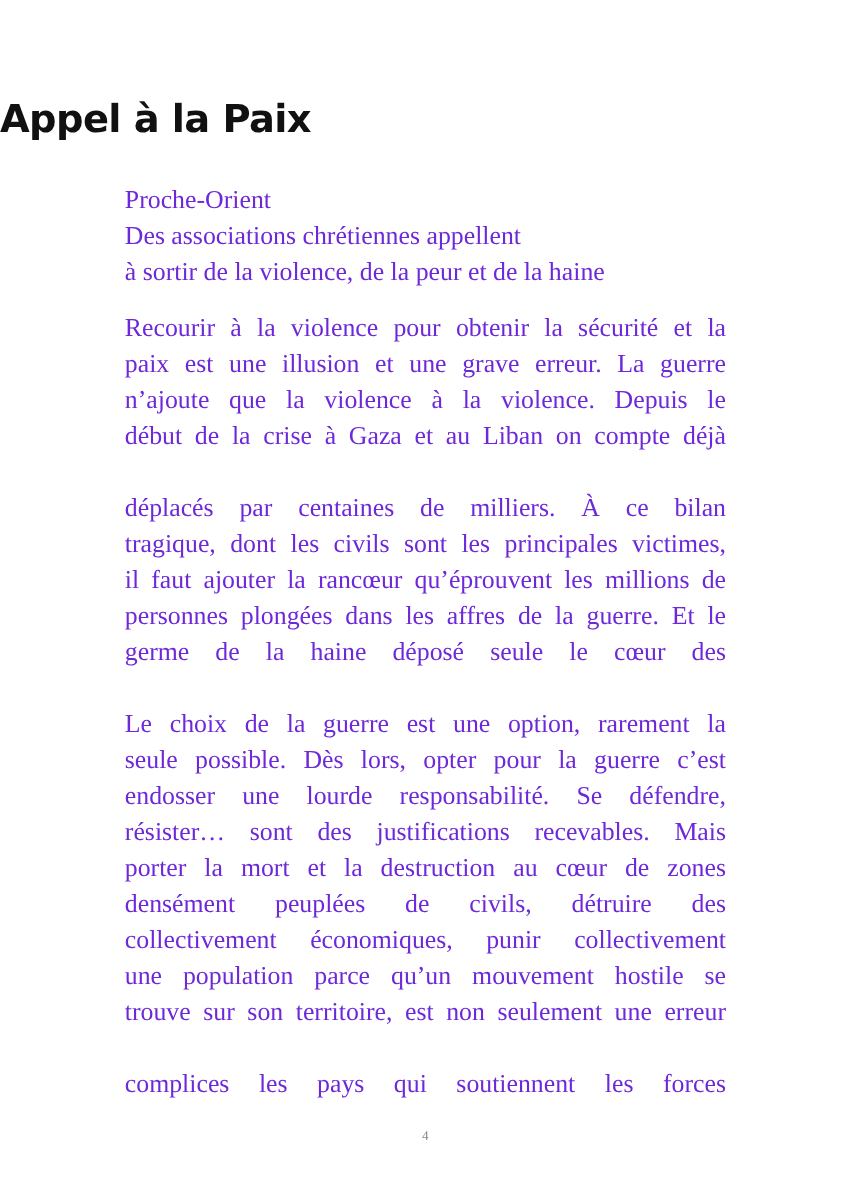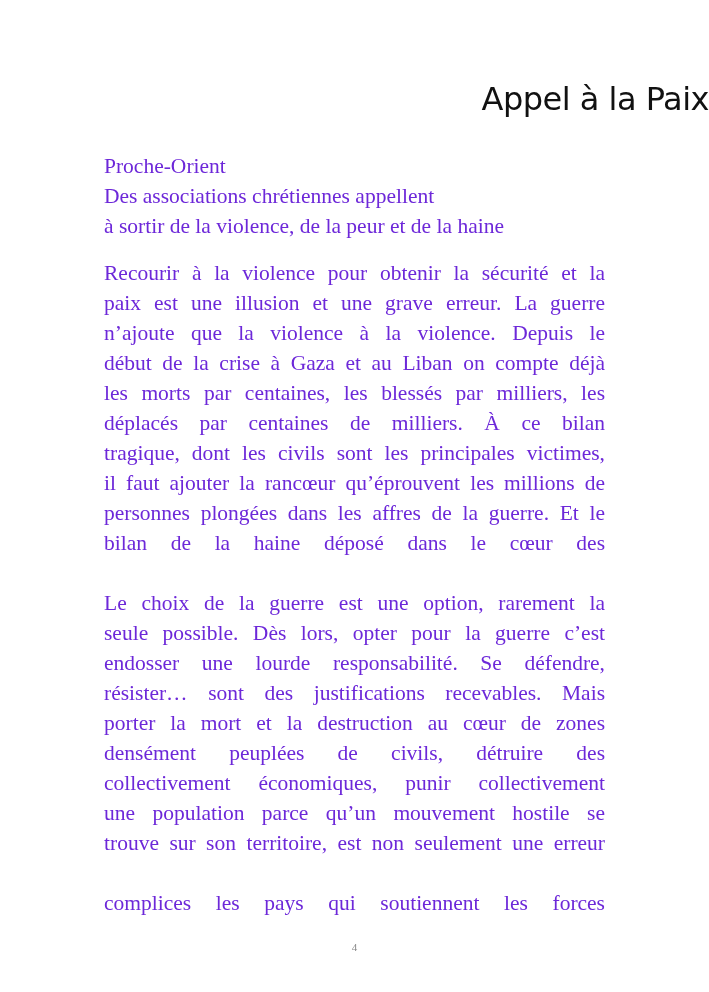--- a/index.html
+++ b/index.html
@@ -1,22 +1,22 @@
 <!DOCTYPE html>
 <html><head>
   <meta charset="utf-8">
   <style>
     html, body { margin: 0; padding: 0; background: #ffffff; }
     body { width: 709px; height: 992px; position: relative; overflow: hidden; }
     .page { position: absolute; left: 0; top: 0; width: 709px; height: 992px; background: #ffffff; }
     .title {
       position: absolute; left: 0; width: 709px; top: 80px;
-      text-align: right;
+      text-align: left;
       font-family: "DejaVu Sans", sans-serif;
-      font-weight: normal; font-size: 32px; color: #111111;
+      font-weight: bold; font-size: 32px; color: #111111;
       letter-spacing: -0.5px;
     }
     .line {
       position: absolute; left: 104px; width: 501px;
       font-family: "Liberation Serif", serif;
       font-size: 21.5px; color: #6d28d9;
       white-space: nowrap; height: 30px; line-height: 30px;
     }
     .just { text-align: justify; text-align-last: justify; }
     .left { text-align: left; }
@@ -34,26 +34,25 @@
   <div class="title">Appel à la Paix</div>
 
   <div class="line left" style="top:151px">Proche-Orient</div>
   <div class="line left" style="top:181px">Des associations chrétiennes appellent</div>
   <div class="line left" style="top:211px">à sortir de la violence, de la peur et de la haine</div>
 
   <div class="line just" style="top:258px">Recourir à la violence pour obtenir la sécurité et la</div>
   <div class="line just" style="top:288px">paix est une illusion et une grave erreur. La guerre</div>
   <div class="line just" style="top:318px">n’ajoute que la violence à la violence. Depuis le</div>
   <div class="line just" style="top:348px">début de la crise à Gaza et au Liban on compte déjà</div>
-  <div class="line just" style="top:378px">les morts par centaines, les blessés par milliers, les</div>
   <div class="line just" style="top:408px">déplacés par centaines de milliers. À ce bilan</div>
   <div class="line just" style="top:438px">tragique, dont les civils sont les principales victimes,</div>
   <div class="line just" style="top:468px">il faut ajouter la rancœur qu’éprouvent les millions de</div>
   <div class="line just" style="top:498px">personnes plongées dans les affres de la guerre. Et le</div>
-  <div class="line just" style="top:528px">bilan de la haine déposé dans le cœur des</div>
+  <div class="line just" style="top:528px">germe de la haine déposé seule le cœur des</div>
   <div class="line just" style="top:588px">Le choix de la guerre est une option, rarement la</div>
   <div class="line just" style="top:648px">endosser une lourde responsabilité. Se défendre,</div>
   <div class="line just" style="top:618px">seule possible. Dès lors, opter pour la guerre c’est</div>
   <div class="line just" style="top:678px">résister… sont des justifications recevables. Mais</div>
   <div class="line just" style="top:708px">porter la mort et la destruction au cœur de zones</div>
   <div class="line just" style="top:738px">densément peuplées de civils, détruire des</div>
   <div class="line just" style="top:768px">collectivement économiques, punir collectivement</div>
   <div class="line just" style="top:798px">une population parce qu’un mouvement hostile se</div>
   <div class="line just" style="top:828px">trouve sur son territoire, est non seulement une erreur</div>
   <div class="line just" style="top:888px">complices les pays qui soutiennent les forces</div>

